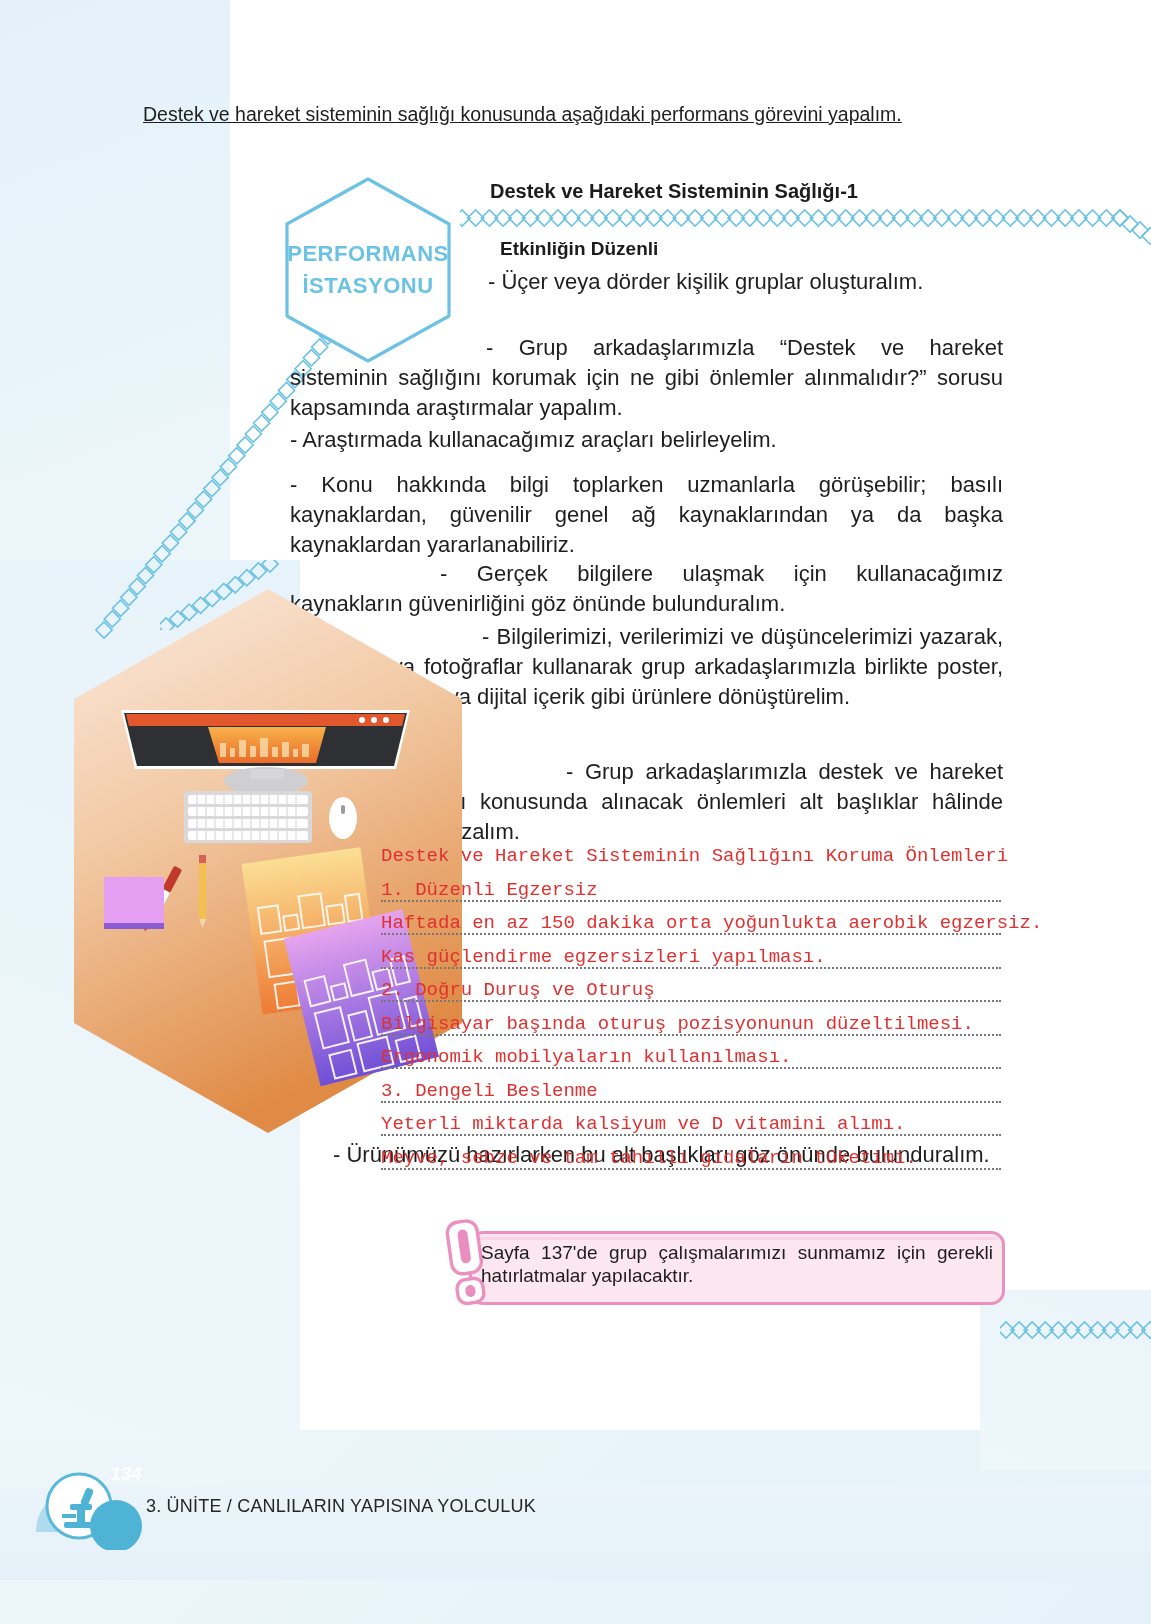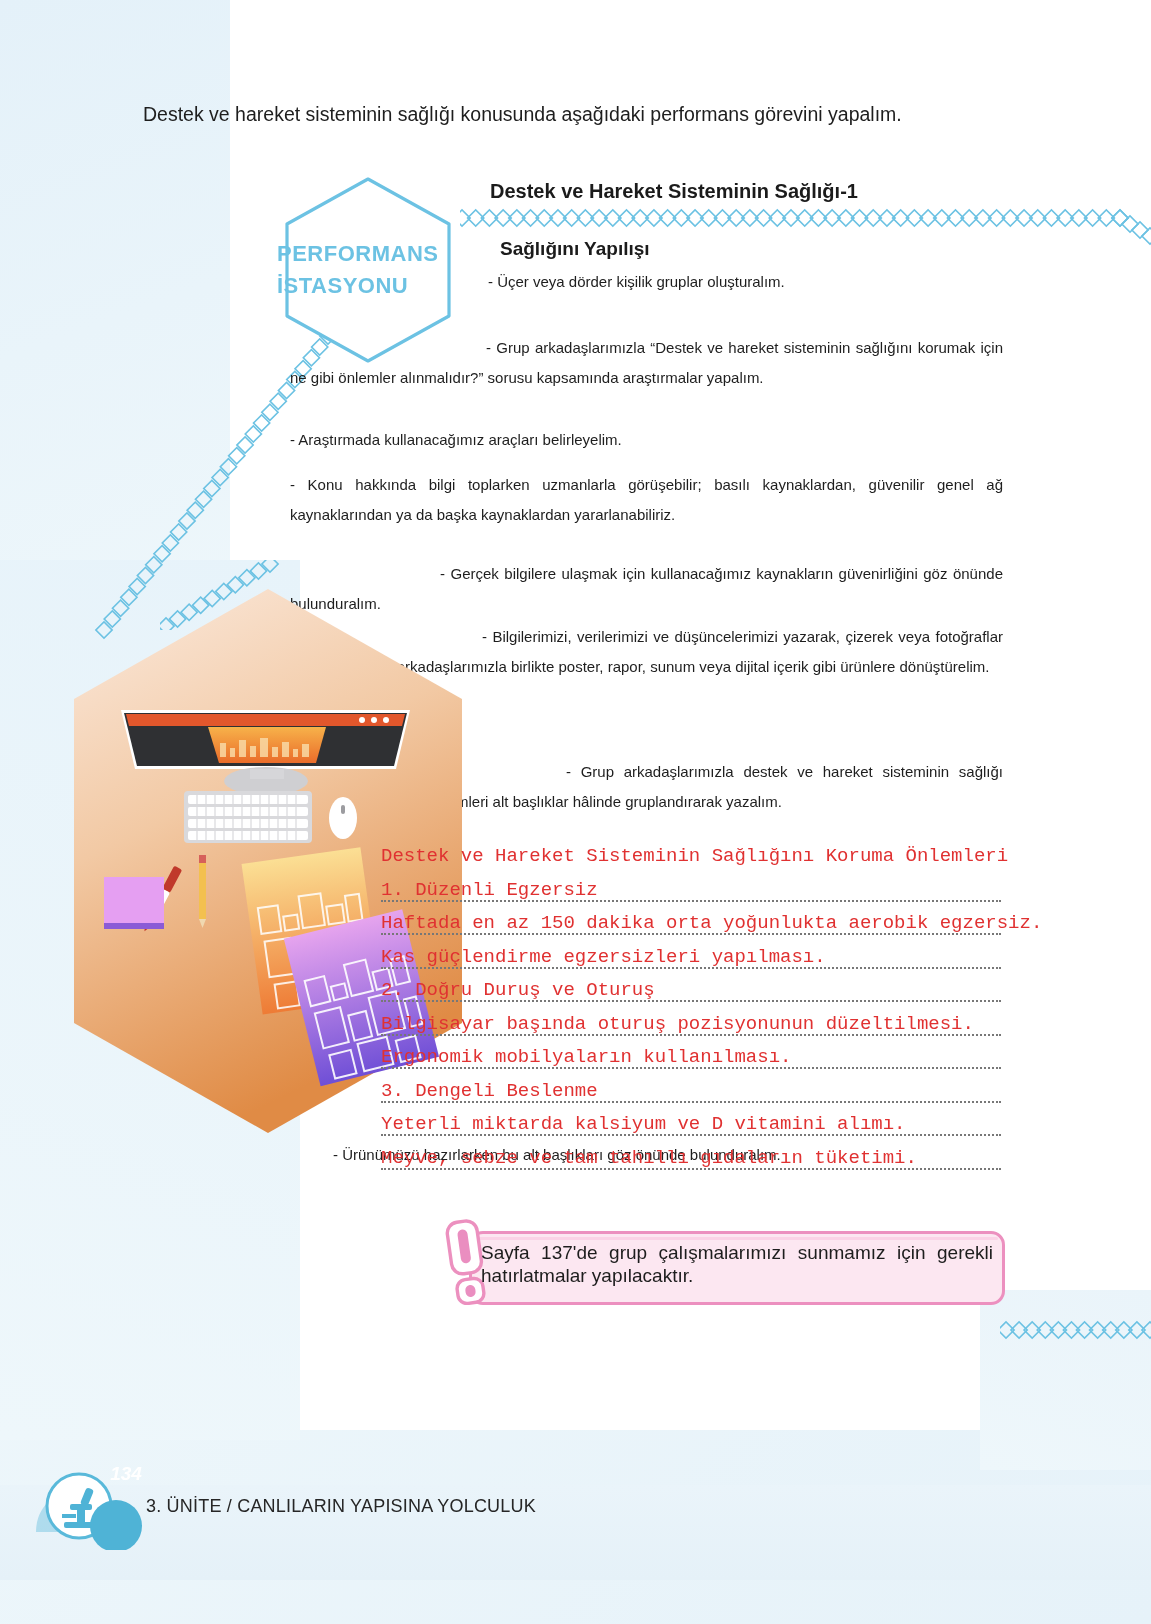--- a/index.html
+++ b/index.html
@@ -39,21 +39,21 @@
   
   .diamond-chain { position: absolute; pointer-events: none; }
 
   
   #hex-badge {
     position: absolute; left: 277px; top: 175px; width: 182px; height: 190px;
   }
   #hex-badge .hexlabel {
     position: absolute; inset: 0;
     display: flex; flex-direction: column;
-    align-items: flex-start; justify-content: center;
+    align-items: center; justify-content: center;
     gap: 6px;
   }
   #hex-badge .hexlabel span {
     color: #6cc2e3;
     font-weight: bold;
     font-size: 22px;
     letter-spacing: .5px;
     white-space: nowrap;
   }
 
@@ -64,30 +64,30 @@
     white-space: nowrap;
   }
   #subtitle {
     position: absolute; left: 500px; top: 238px;
     font-size: 19px; font-weight: bold; color: #1b1b1b;
     white-space: nowrap;
   }
 
   .para {
     position: absolute;
-    font-size: 15px;
+    font-size: 22px;
     line-height: 30px;
     color: #1e1e1e;
     text-align: justify;
     text-justify: inter-word;
   }
 
   #intro {
     position: absolute; left: 143px; top: 103px;
-    font-size: 19.5px; color: #1e1e1e; white-space: nowrap;
+    font-size: 19.5px; color: #1e1e1e; white-space: nowrap; text-decoration: underline;
   }
 
   
   #illo {
     position: absolute; left: 58px; top: 583px;
     width: 420px; height: 555px;
   }
 
   
   #answers {
@@ -295,21 +295,21 @@
     <svg width="182" height="190" viewBox="0 0 182 190">
       <path d="M91 4 L172 49 L172 141 L91 186 L10 141 L10 49 Z" fill="#ffffff" stroke="#6cc2e3" stroke-width="3.2" stroke-linejoin="round"></path>
     </svg>
     <div class="hexlabel">
       <span>PERFORMANS</span>
       <span>İSTASYONU</span>
     </div>
   </div>
 
   <div id="title">Destek ve Hareket Sisteminin Sağlığı-1</div>
-  <div id="subtitle">Sağlığını Yapılışı</div>
+  <div id="subtitle">Etkinliğin Düzenli</div>
 
   <div class="para" style="left:488px; top:267px; width:515px;">- Üçer veya dörder kişilik gruplar oluşturalım.</div>
 
   <div class="para" style="left:290px; top:333px; width:713px; text-indent:196px;">- Grup arkadaşlarımızla “Destek ve hareket sisteminin sağlığını korumak için ne gibi önlemler alınmalıdır?” sorusu kapsamında araştırmalar yapalım.</div>
 
   <div class="para" style="left:290px; top:425px; width:713px;">- Araştırmada kullanacağımız araçları belirleyelim.</div>
 
   <div class="para" style="left:290px; top:470px; width:713px;">- Konu hakkında bilgi toplarken uzmanlarla görüşebilir; basılı kaynaklardan, güvenilir genel ağ kaynaklarından ya da başka kaynaklardan yararlanabiliriz.</div>
 
   <div class="para" style="left:290px; top:559px; width:713px; text-indent:150px;">- Gerçek bilgilere ulaşmak için kullanacağımız kaynakların güvenirliğini göz önünde bulunduralım.</div>

